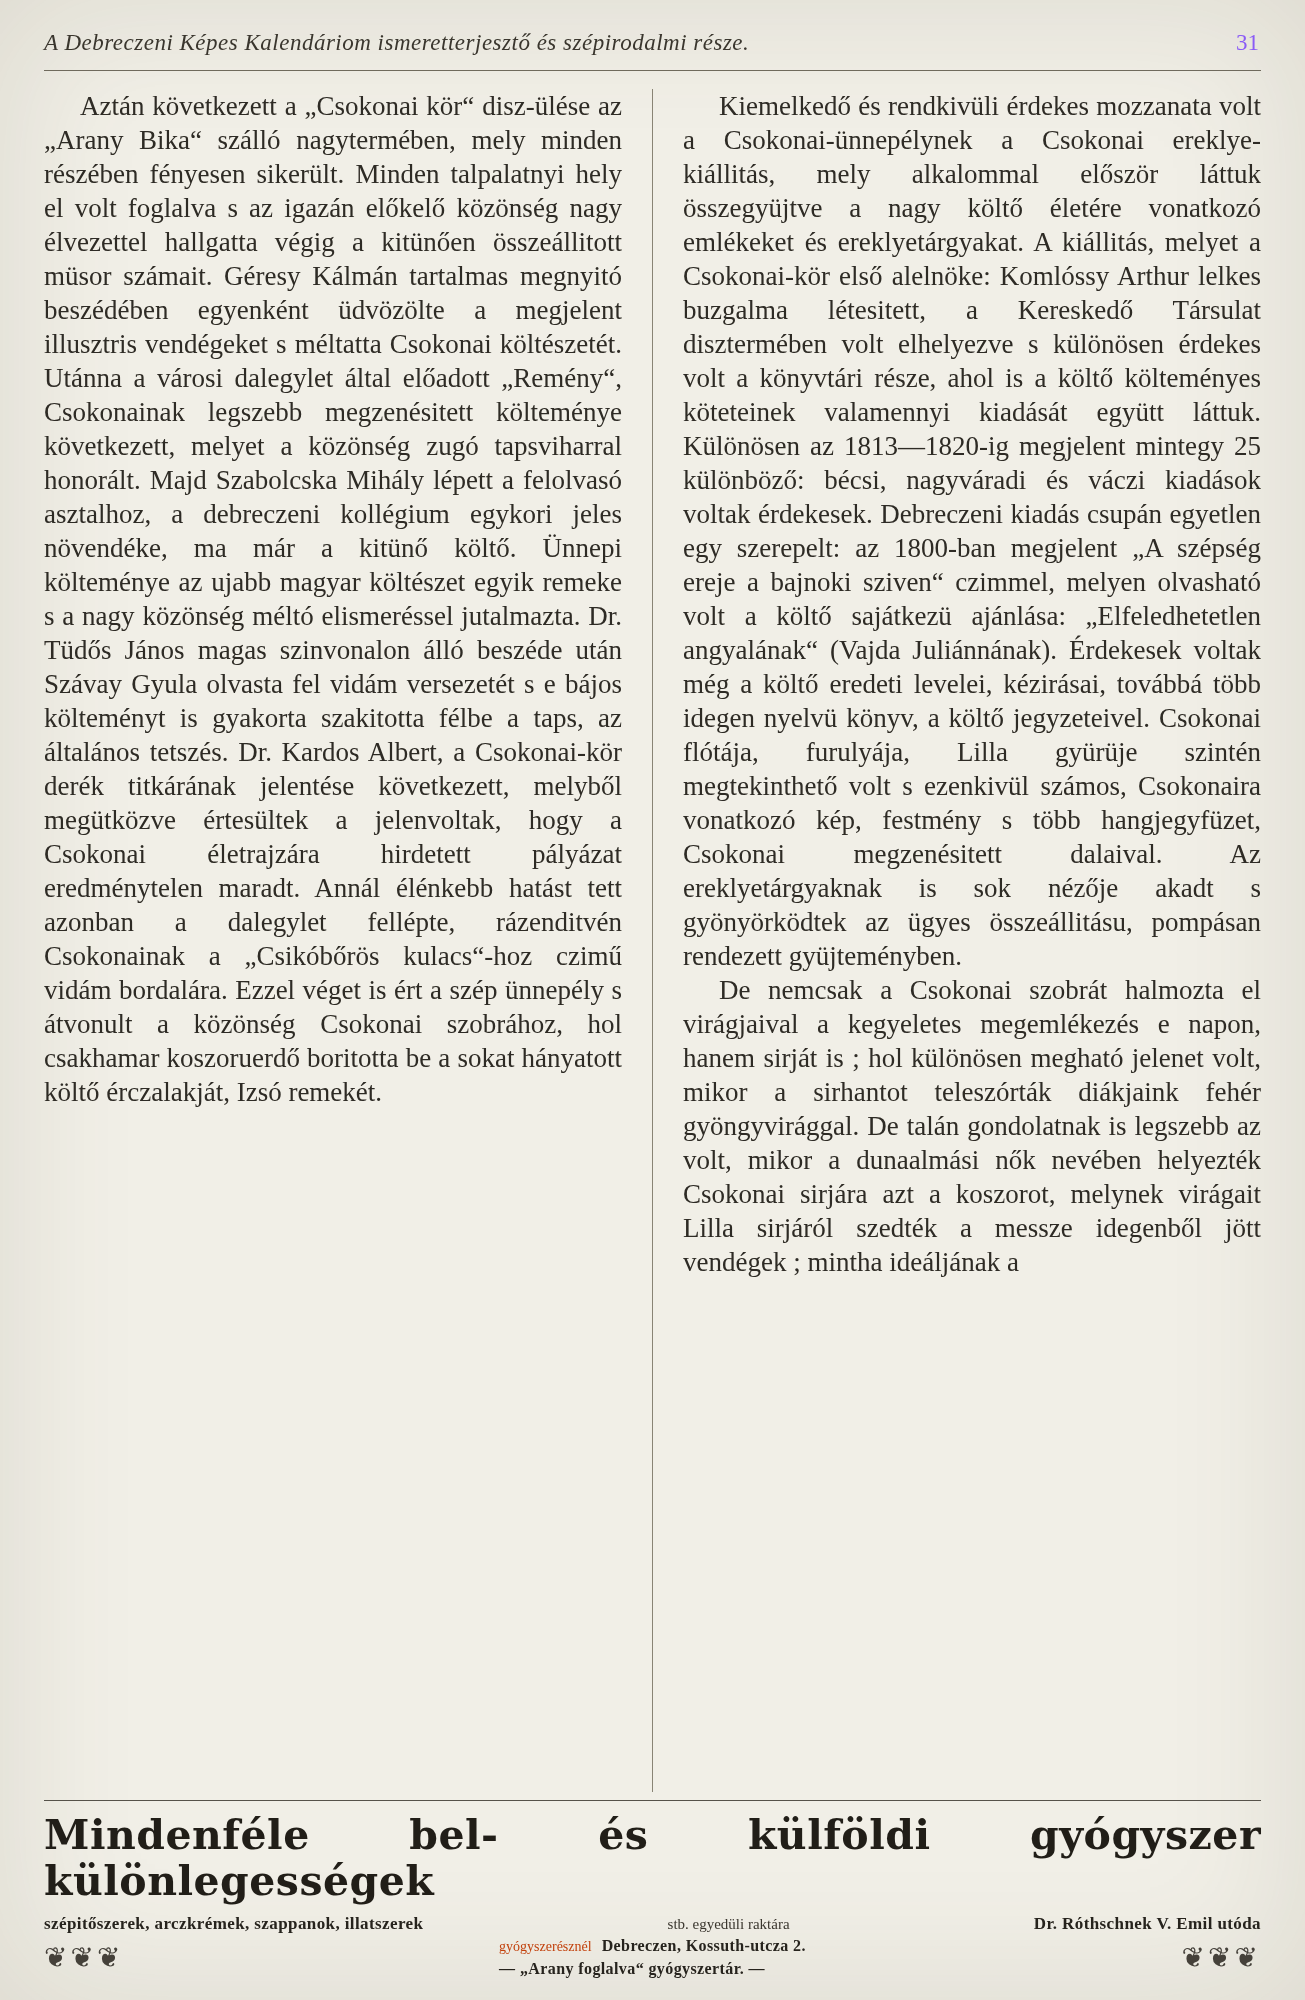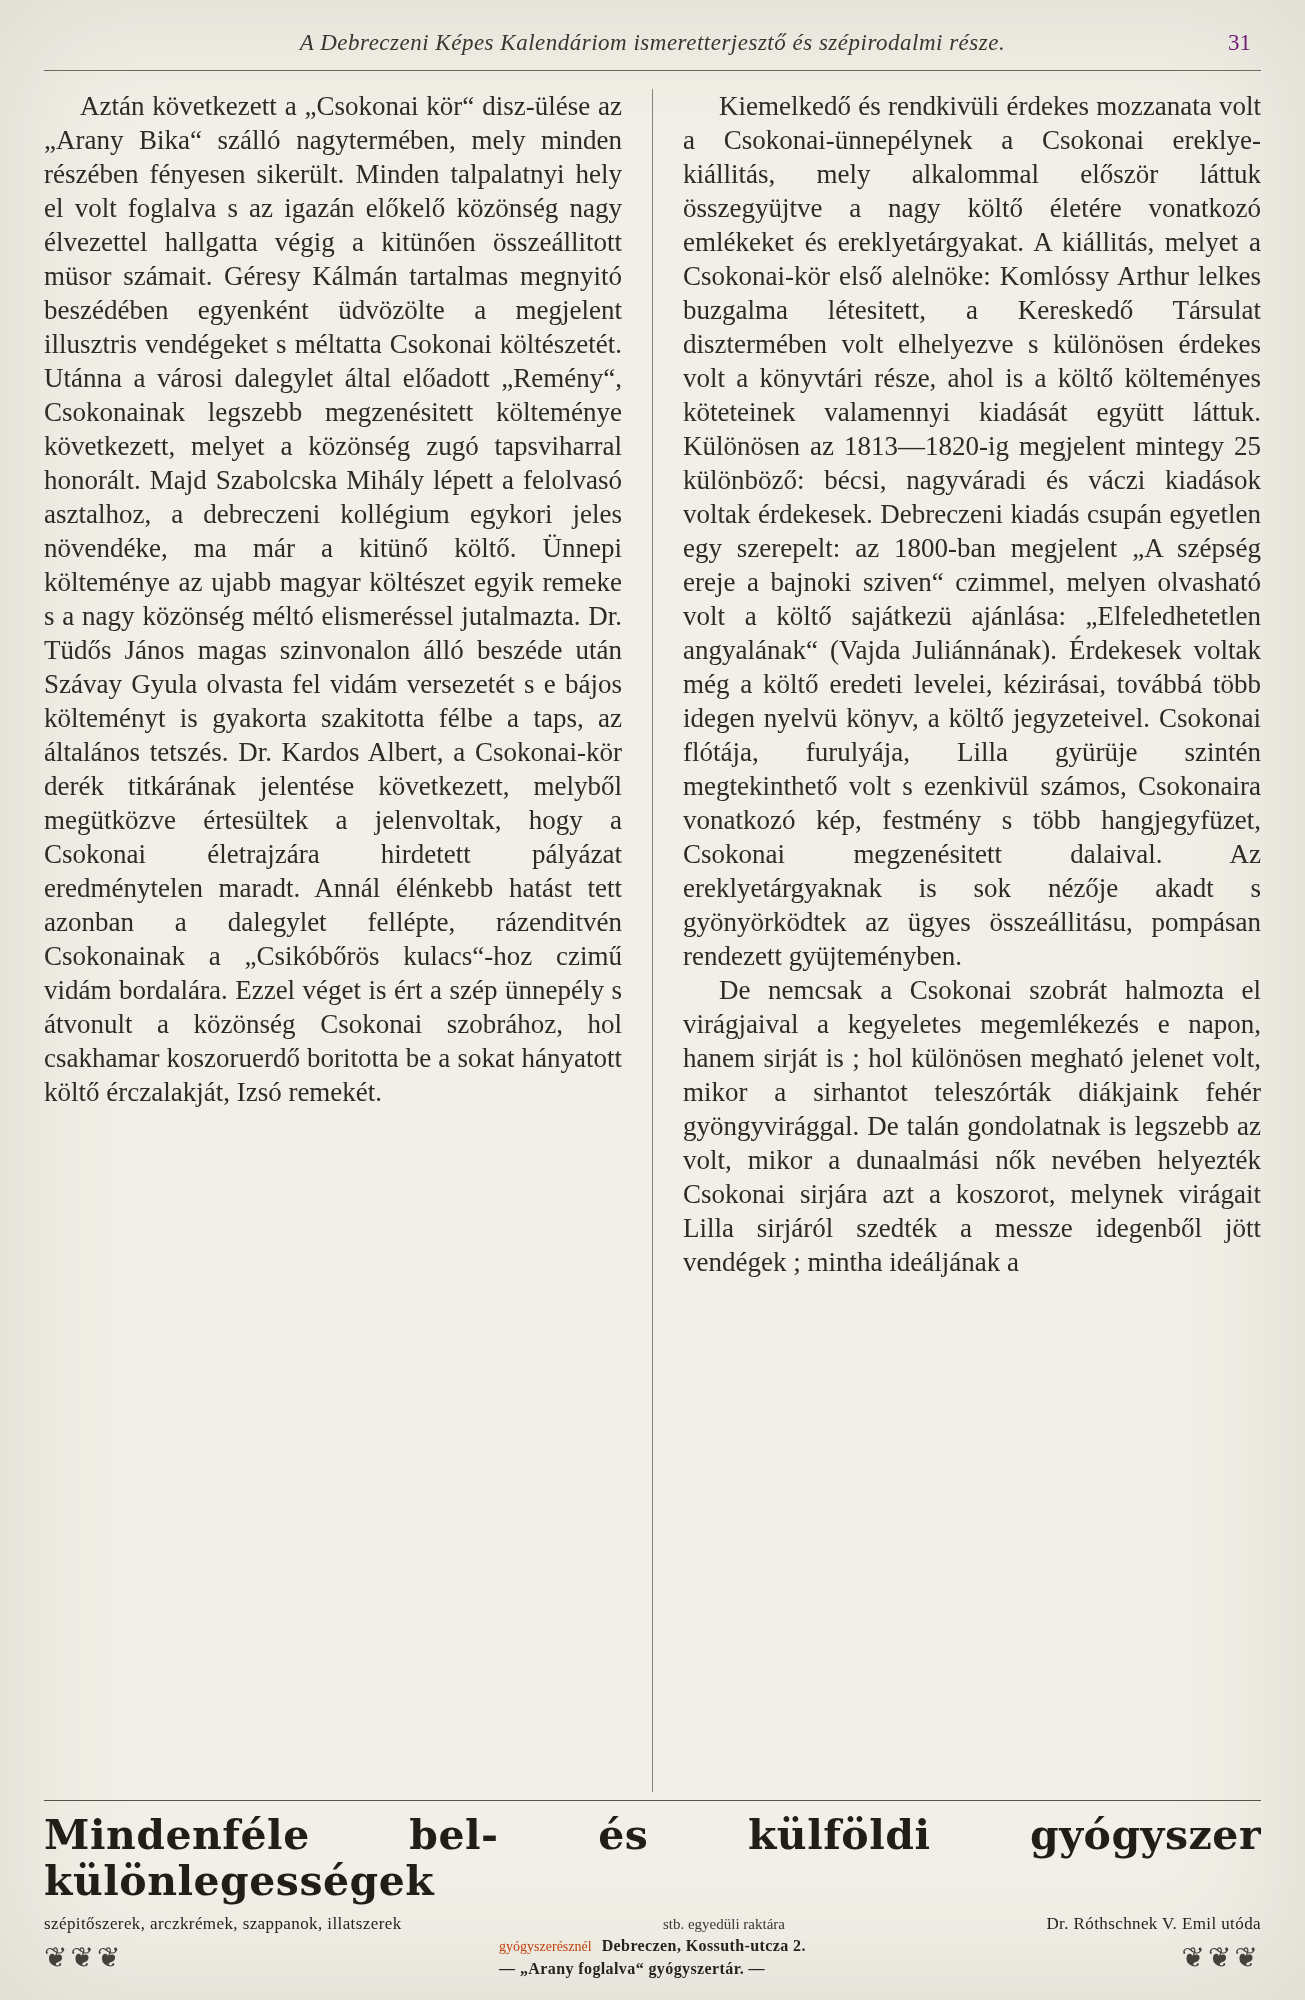--- a/index.html
+++ b/index.html
@@ -12,25 +12,25 @@
     color:#2f2c26;
     padding:30px 44px 20px 44px;
     display:flex; flex-direction:column;
     overflow:hidden;
     position:relative;
   }
 
   
   .running-head { position:relative; height:32px; }
   .head-title {
-    text-align:center; font-style:italic; font-size:23px; letter-spacing:0.5px;
+    font-style:italic; font-size:23px; letter-spacing:0.5px;
     color:#3a362e;
   }
   .head-page-num {
-    position:absolute; right:10px; top:0; font-size:23px; font-style:normal; color:#701a75;
+    position:absolute; right:2px; top:0; font-size:23px; font-style:normal; color:#8b5cf6;
   }
   .head-rule { height:1px; background:#6f6a5d; margin-top:8px; }
 
   
   .text-block { flex:1 1 auto; display:flex; margin-top:18px; overflow:hidden; }
   .column {
     width:50%;
     font-size:27px; line-height:34px;
     text-align:justify;
     color:#2e2b25;
@@ -50,21 +50,21 @@
     font-weight:bold;
     font-size:41px; line-height:1.12;
     text-align:justify; text-align-last:justify;
     letter-spacing:0.5px;
     color:#211e18;
   }
   .ad-subline {
     display:flex; justify-content:space-between; align-items:baseline;
     margin-top:10px; white-space:nowrap;
   }
-  .sub-bold { font-weight:normal; font-size:17px; letter-spacing:0.4px; }
+  .sub-bold { font-weight:bold; font-size:17px; letter-spacing:0.4px; }
   .sub-reg  { font-size:15px; color:#3a362e; padding:0 8px; }
 
   .ad-row {
     display:flex; align-items:center; justify-content:space-between;
     margin-top:2px;
   }
   .fleuron {
     font-size:28px; letter-spacing:3px; color:#45413a;
     line-height:1;
   }

